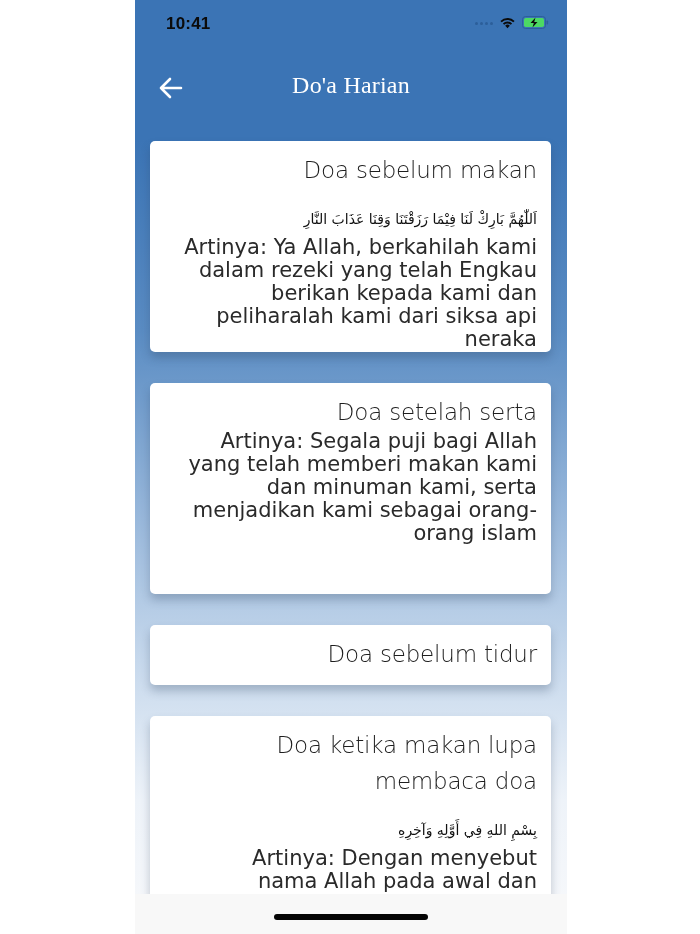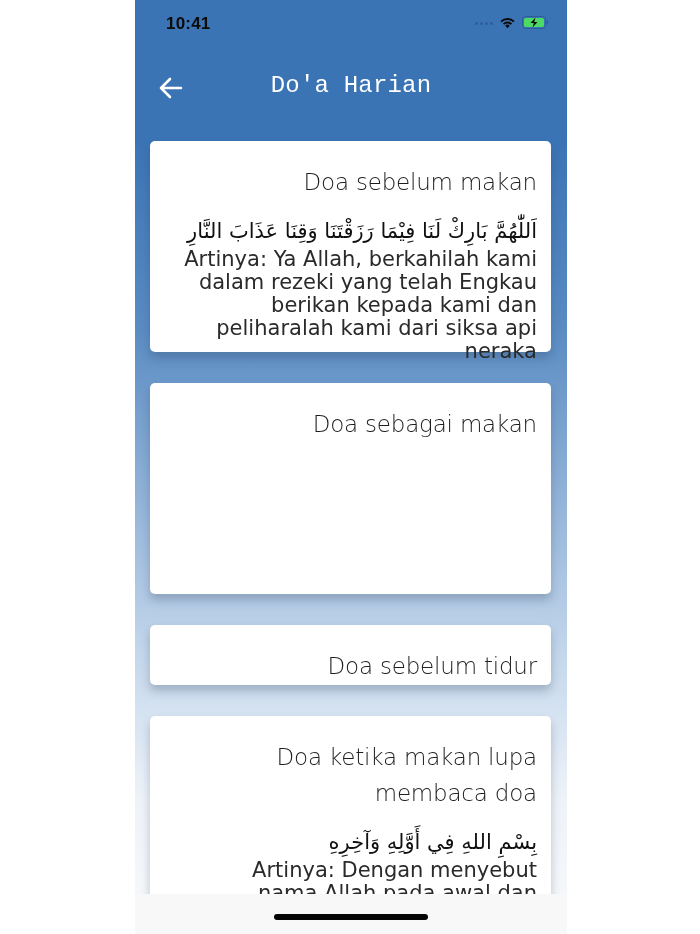--- a/index.html
+++ b/index.html
@@ -77,55 +77,55 @@
       display: flex;
       align-items: center;
       justify-content: center;
       cursor: pointer;
     }
     .app-title {
       position: absolute;
       left: 0; right: 0;
       top: 10px;
       text-align: center;
-      font-family: Liberation Mono, monospace;
+      font-family: Liberation Serif, serif;
       font-size: 24px;
       font-weight: 500;
       color: #ffffff;
       letter-spacing: 0.2px;
     }
     .list {
       position: absolute;
       left: 15px;
       top: 141px;
       width: 401px;
     }
     .card {
       position: relative;
       background: #ffffff;
       border-radius: 5px;
       box-shadow: 0 6px 10px rgba(40, 60, 90, 0.28);
-      padding: 23px 14px 13px 14px;
+      padding: 11px 14px 13px 14px;
       margin-bottom: 31px;
       text-align: right;
       box-sizing: border-box;
     }
     .card-title {
       font-family: "DejaVu Sans", sans-serif;
       font-size: 23px;
       font-weight: 300;
       color: #1e1e1e;
       line-height: 36px;
       margin: 0;
       letter-spacing: -0.2px;
     }
     .card-arabic {
       font-family: "DejaVu Sans", serif;
       direction: rtl;
-      font-size: 21px;
+      font-size: 14px;
       color: #111111;
       line-height: 34px;
       margin-top: 14px;
       white-space: nowrap;
     }
     .card-meaning {
       font-family: "DejaVu Sans", sans-serif;
       font-size: 21px;
       color: #2a2a2a;
       line-height: 23px;
@@ -195,21 +195,22 @@
 
   <div class="list">
 
     <div class="card" style="height:211px;">
       <h2 class="card-title">Doa sebelum makan</h2>
       <div class="card-arabic">اَللّٰهُمَّ بَارِكْ لَنَا فِيْمَا رَزَقْتَنَا وَقِنَا عَذَابَ النَّارِ</div>
       <div class="card-meaning">Artinya: Ya Allah, berkahilah kami dalam rezeki yang telah Engkau berikan kepada kami dan peliharalah kami dari siksa api neraka</div>
     </div>
 
     <div class="card" style="height:211px;">
-      <h2 class="card-title">Doa sebagai makan</h2>
+      <h2 class="card-title">Doa setelah serta</h2>
+      <div class="card-meaning">Artinya: Segala puji bagi Allah yang telah memberi makan kami dan minuman kami, serta menjadikan kami sebagai orang-orang islam</div>
     </div>
 
     <div class="card last">
       <h2 class="card-title">Doa sebelum tidur</h2>
     </div>
 
     <div class="card" style="height:202px;">
       <h2 class="card-title" style="padding-left:80px;">Doa ketika makan lupa membaca doa</h2>
       <div class="card-arabic">بِسْمِ اللهِ فِي أَوَّلِهِ وَآخِرِهِ</div>
       <div class="card-meaning" style="padding-left:30px;">Artinya: Dengan menyebut nama Allah pada awal dan akhirnya</div>

